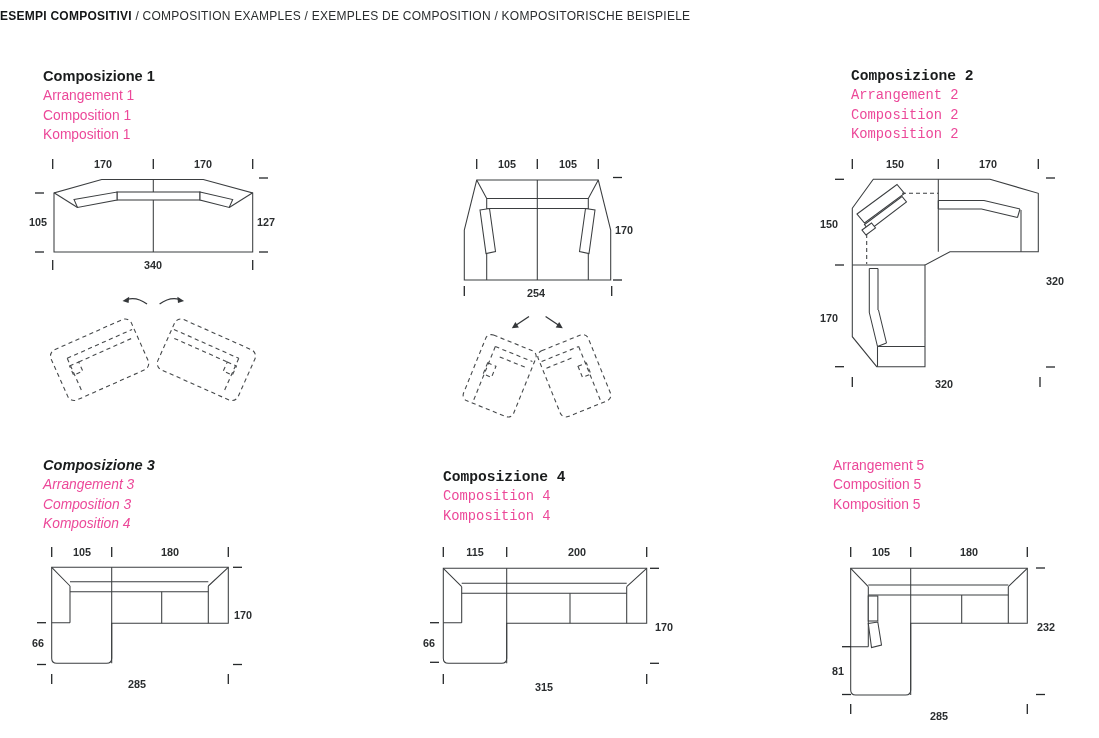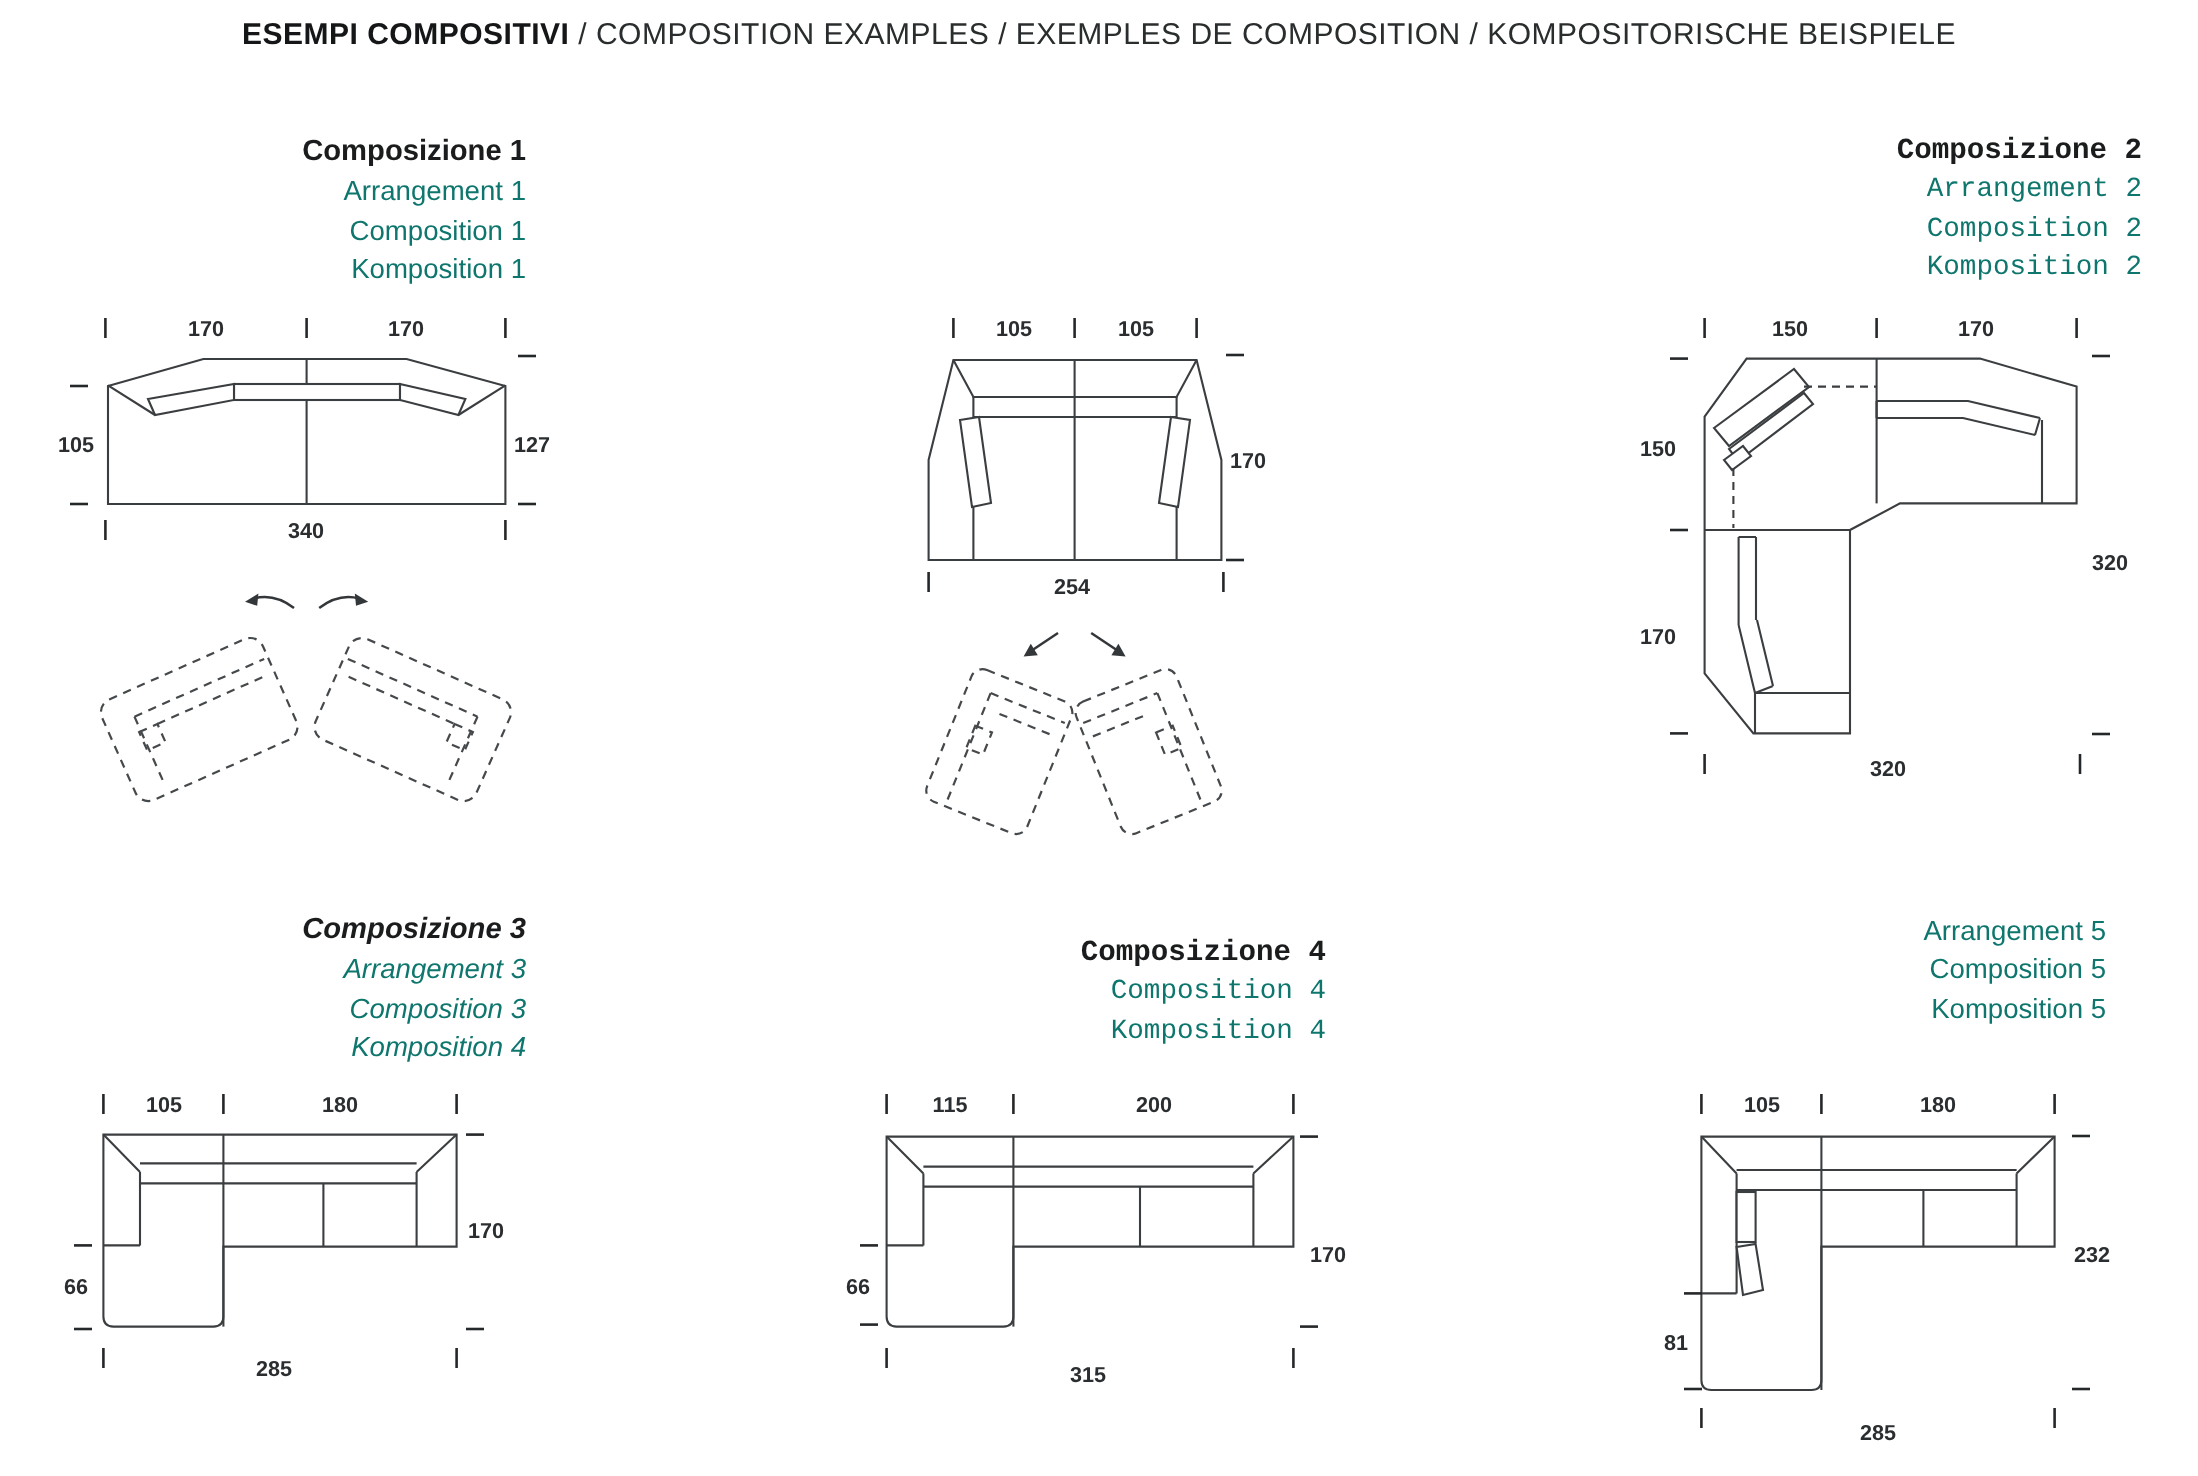--- a/index.html
+++ b/index.html
@@ -1,23 +1,23 @@
 <!DOCTYPE html>
 <html><head>
 <meta charset="utf-8">
 <style>
   html,body{margin:0;padding:0;background:#ffffff;}
   #page{position:relative;width:1099px;height:738px;background:#ffffff;overflow:hidden;
         font-family:"Liberation Sans", sans-serif;}
-  .header{position:absolute;left:0;right:0;top:9px;text-align:center;
-          font-size:15px;letter-spacing:.25px;color:#2a2d2e;white-space:nowrap;}
+  .header{position:absolute;left:0;right:0;top:9px;
+          font-size:12px;letter-spacing:.25px;color:#2a2d2e;white-space:nowrap;}
   .header .b{font-weight:700;color:#141617;}
-  .comp-title{position:absolute;width:220px;text-align:right;line-height:19.3px;}
+  .comp-title{position:absolute;width:220px;text-align:left;line-height:19.3px;}
   .comp-title .t1{font-size:14.6px;font-weight:700;color:#1a1c1d;}
-  .comp-title .t2{font-size:13.8px;color:#0f766e;}
+  .comp-title .t2{font-size:13.8px;color:#ec4899;}
   svg{position:absolute;left:0;top:0;}
   .ln{fill:none;stroke:#3b3e40;stroke-width:1.05;stroke-linejoin:miter;}
   .cushion{fill:#ffffff;stroke:#3b3e40;stroke-width:1.05;}
   .tick{stroke:#25282a;stroke-width:1.3;}
   .dashln{fill:none;stroke:#3b3e40;stroke-width:1.05;stroke-dasharray:4 3;}
   .sw{fill:none;stroke:#46494b;stroke-width:1.1;stroke-dasharray:4.2 3.4;}
   .arrow{fill:none;stroke:#34373a;stroke-width:1.25;}
   .ah{fill:#34373a;stroke:none;}
   text.dim{font-family:"Liberation Sans",sans-serif;font-size:10.8px;font-weight:700;
            fill:#2b2e30;text-anchor:middle;}

